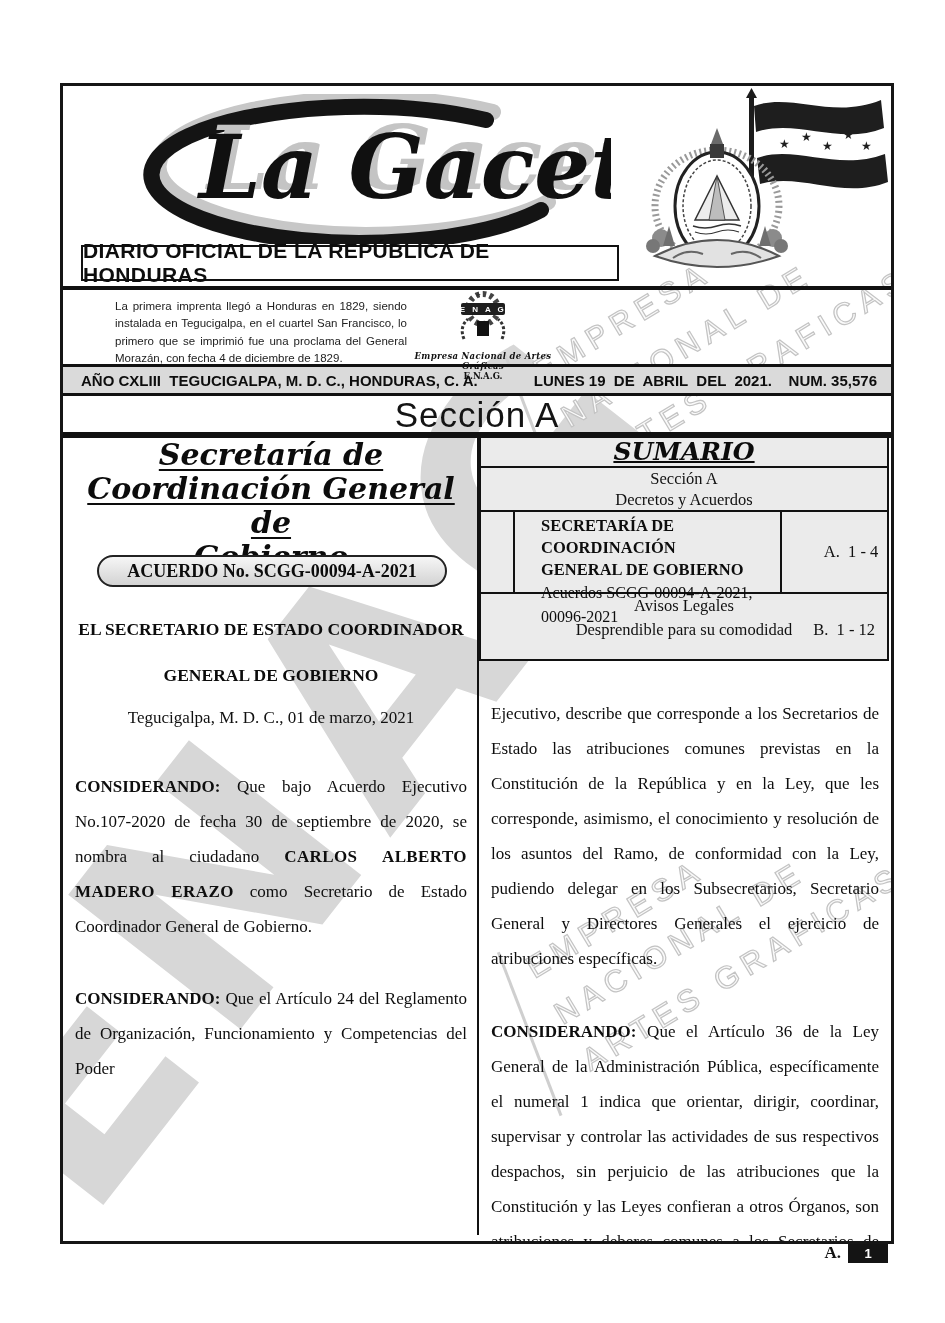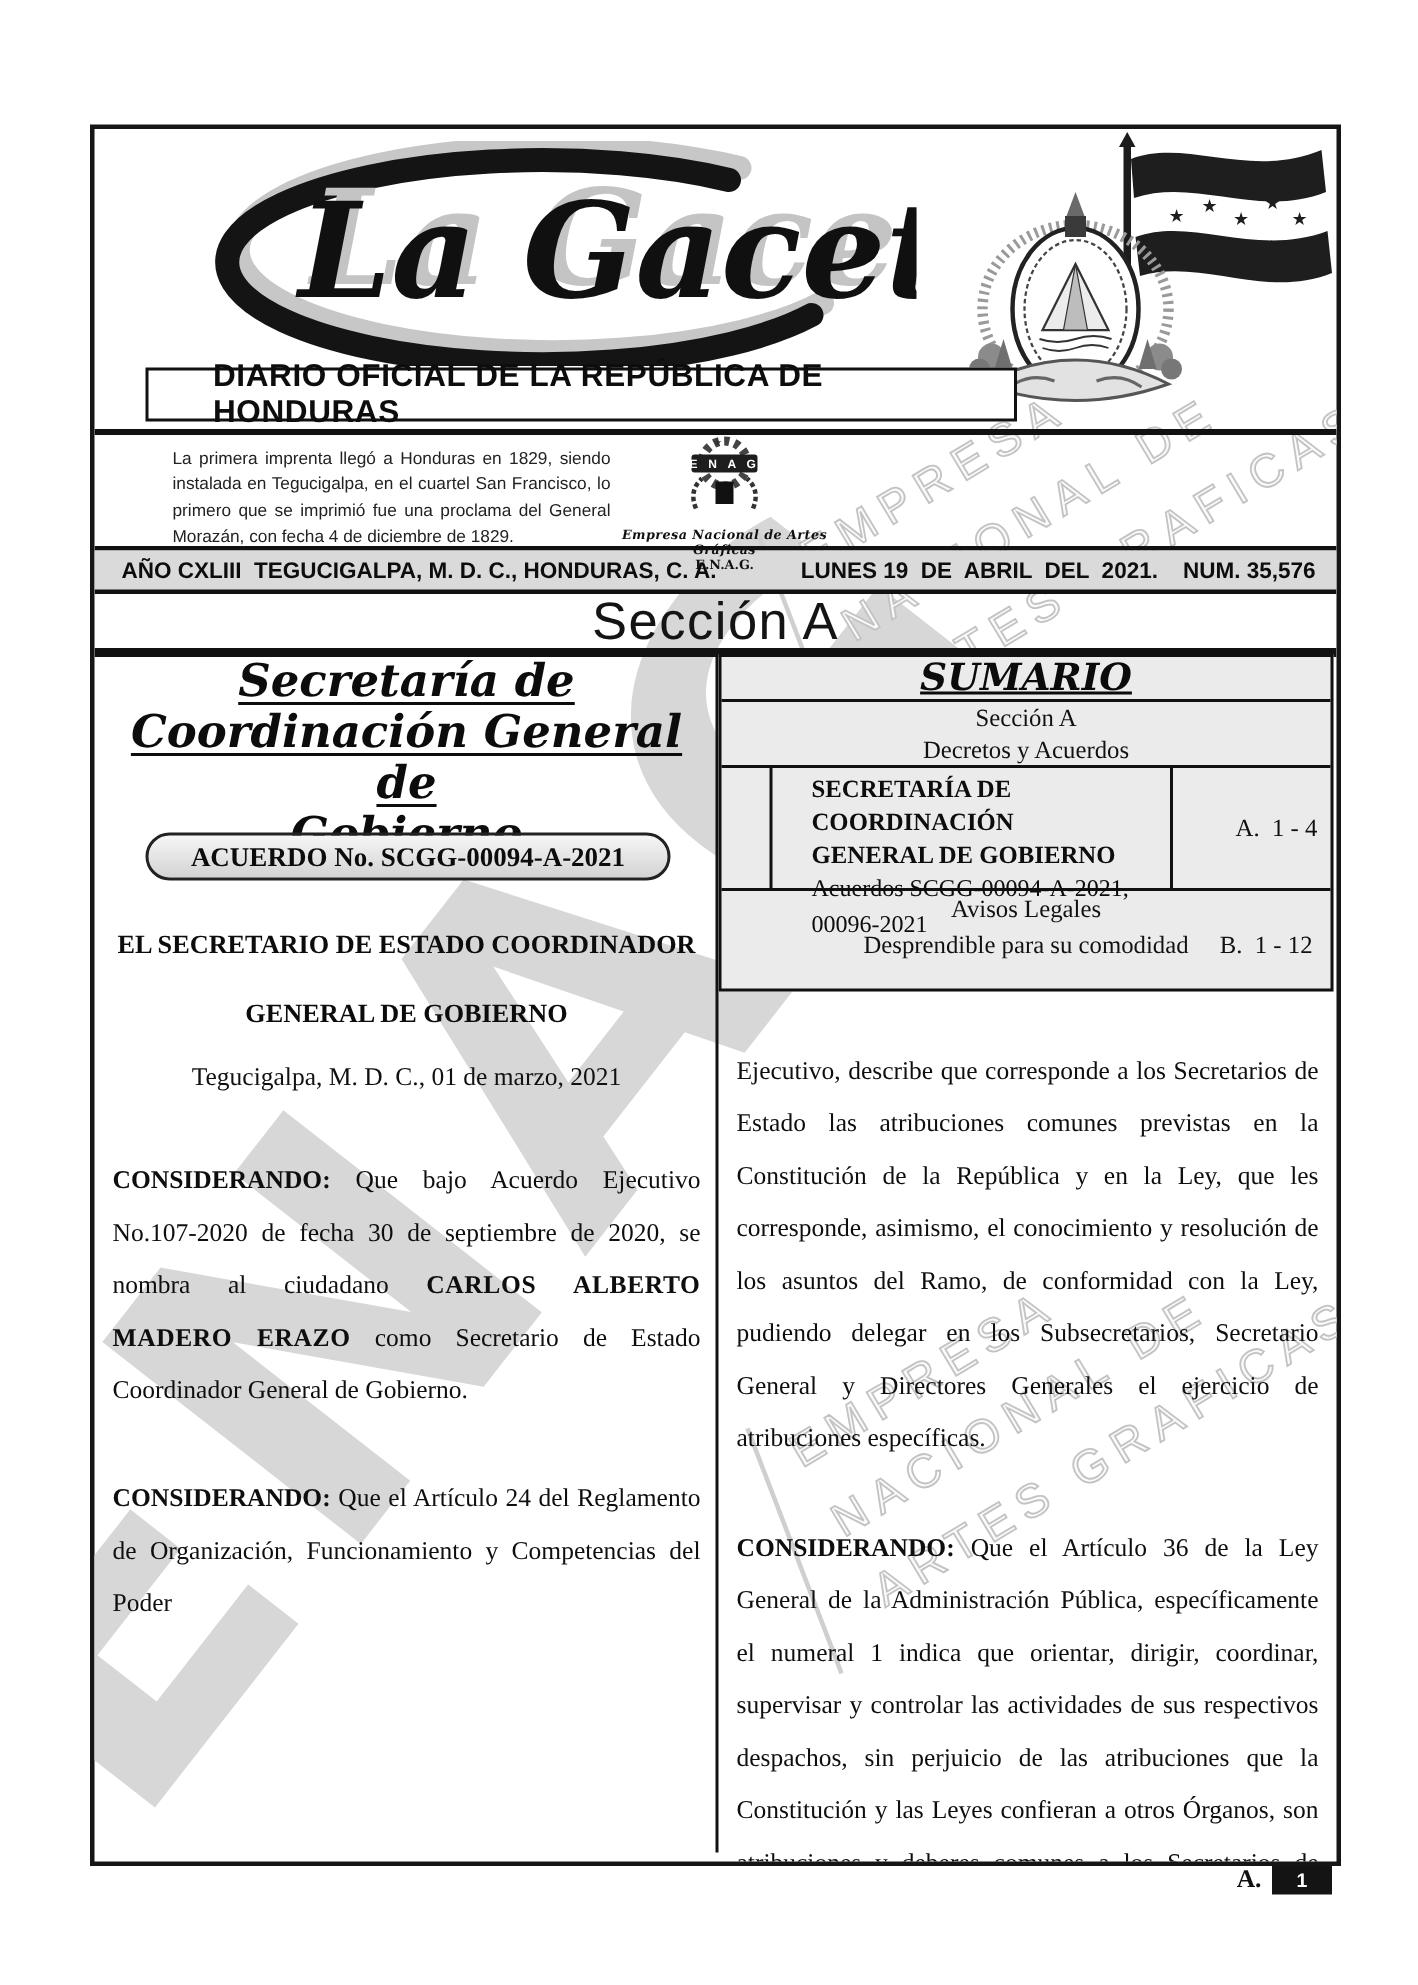--- a/index.html
+++ b/index.html
@@ -13,22 +13,22 @@
   .wm-enag{position:absolute;left:-235px;top:540px;width:920px;text-align:center;
            font-family:"DejaVu Sans",sans-serif;font-weight:bold;font-size:300px;
            letter-spacing:18px;color:#d7d7d7;transform:rotate(-52deg);z-index:0;white-space:nowrap;}
   .wm-outline{position:absolute;z-index:0;transform:rotate(-31deg);
               font-family:"Liberation Sans",sans-serif;font-weight:400;
               font-size:31px;letter-spacing:7px;line-height:54px;white-space:nowrap;
               color:#d9d9d9;-webkit-text-fill-color:#fafafa;-webkit-text-stroke:1.2px #c3c3c3;}
   .wm-slash{position:absolute;left:-34px;top:-6px;width:3px;height:175px;background:#cfcfcf;transform:rotate(10deg);}
   .z1{z-index:1;}
   
-  #diario-box{position:absolute;left:34px;top:159px;width:534px;height:32px;border:2px solid #111;
-              display:flex;align-items:center;justify-content:center;background:#fff;padding-left:43px;}
+  #diario-box{position:absolute;left:18px;top:159px;width:534px;height:32px;border:2px solid #111;
+              display:flex;align-items:center;justify-content:center;background:#fff;}
   #diario-box span{font-family:"Liberation Sans",sans-serif;font-weight:bold;font-size:21px;letter-spacing:.4px;color:#0d0d0d;}
   .rule{position:absolute;left:0;width:828px;background:#111;}
   .smallnote{position:absolute;font-family:"Liberation Sans",sans-serif;font-size:11.5px;line-height:1.52;
              color:#222;text-align:justify;}
   #datebar{position:absolute;left:0;top:281px;width:828px;height:29px;background:#dadada;
            border-bottom:3px solid #111;display:flex;align-items:center;justify-content:space-between;
            padding:0 14px 0 18px;box-sizing:border-box;}
   #datebar span{font-family:"Liberation Sans",sans-serif;font-weight:bold;font-size:15px;color:#0d0d0d;white-space:pre;}
   #section-banner{position:absolute;left:0;top:310px;width:828px;height:36px;text-align:center;
                   font-family:"Liberation Sans",sans-serif;font-size:35px;color:#141414;line-height:38px;letter-spacing:1px;}

